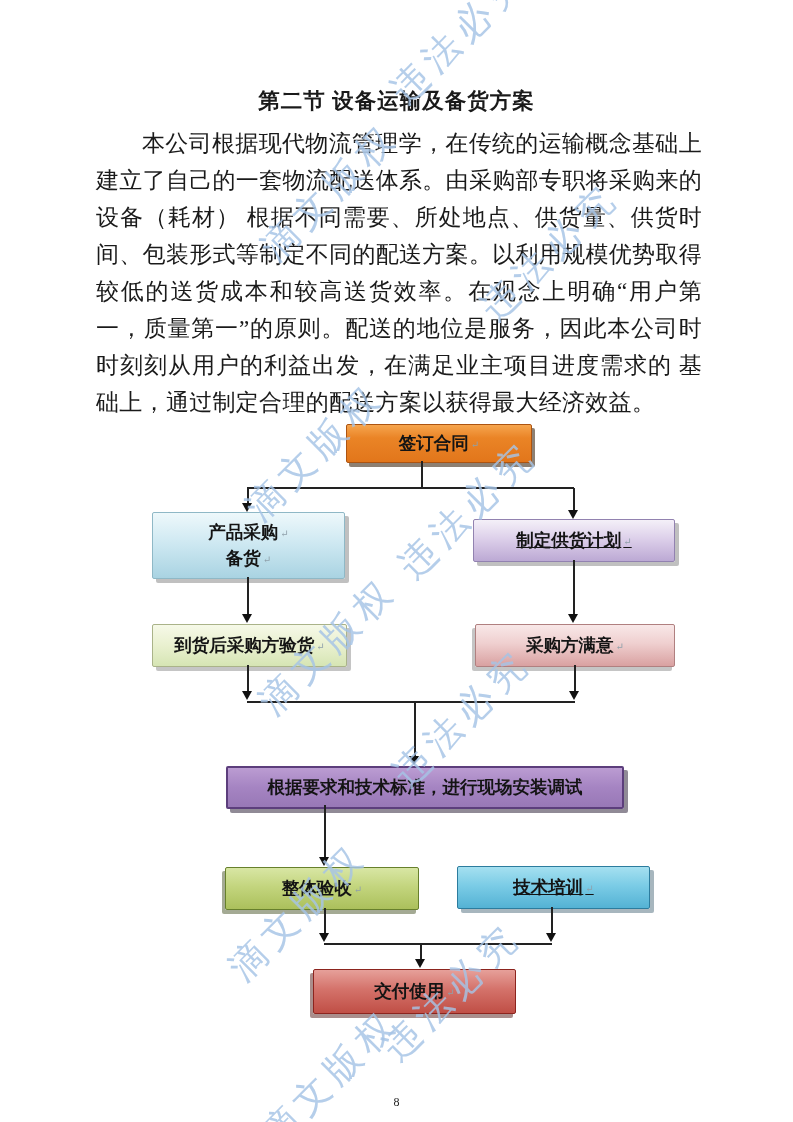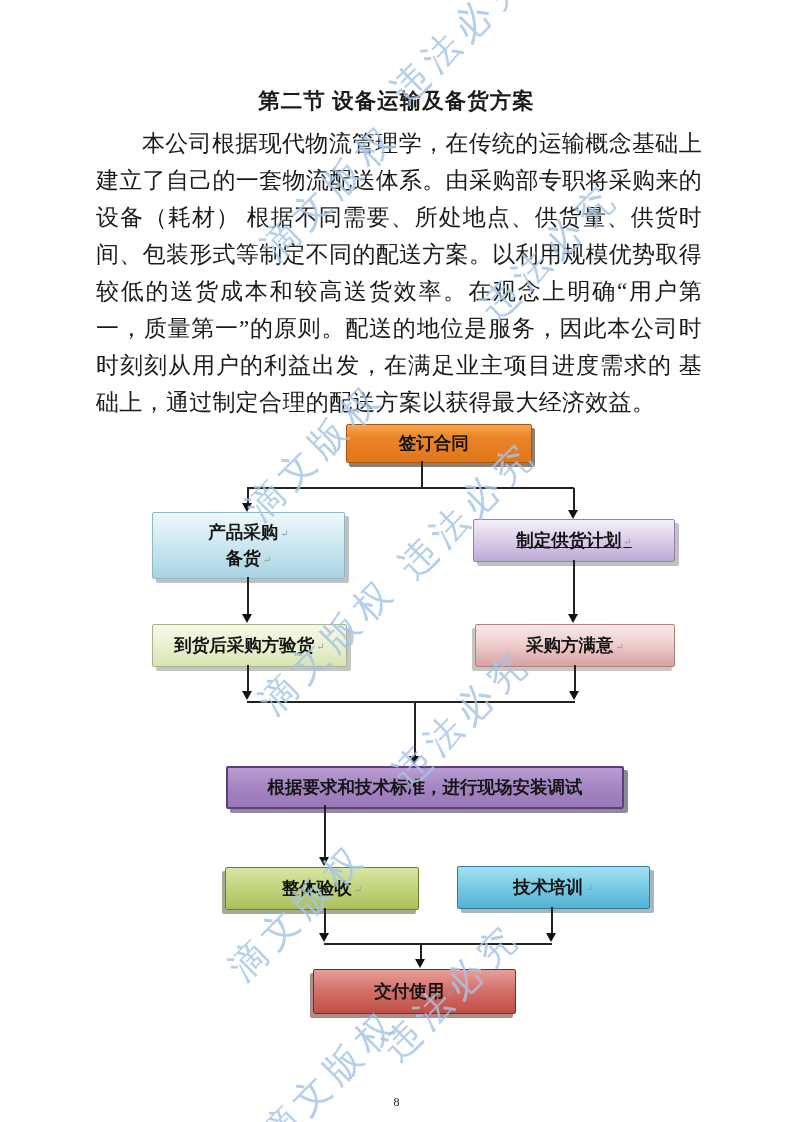--- a/index.html
+++ b/index.html
@@ -121,21 +121,21 @@
     </div>
 
     <div class="fbox b6" style="left:226px;top:766px;width:394px;height:39px;">
       <div><span>根据要求和技术标准，进行现场安装调试</span></div>
     </div>
 
     <div class="fbox b7" style="left:225px;top:867px;width:192px;height:41px;">
       <div><span>整体验收</span><span class="pmark">↵</span></div>
     </div>
 
-    <div class="fbox b8" style="left:457px;top:866px;width:191px;height:41px;">
+    <div class="fbox b8" style="left:457px;top:866px;width:191px;height:41px;text-decoration:underline;">
       <div><span>技术培训</span><span class="pmark">↵</span></div>
     </div>
 
     <div class="fbox b9" style="left:313px;top:969px;width:201px;height:43px;">
       <div><span>交付使用</span><span class="pmark">↵</span></div>
     </div>
 
     <div class="vline" style="left:421px;top:461px;height:27px;"></div>
     <div class="hline" style="left:247px;top:487px;width:327px;"></div>
     <div class="vline" style="left:247px;top:488px;height:16px;"></div>

